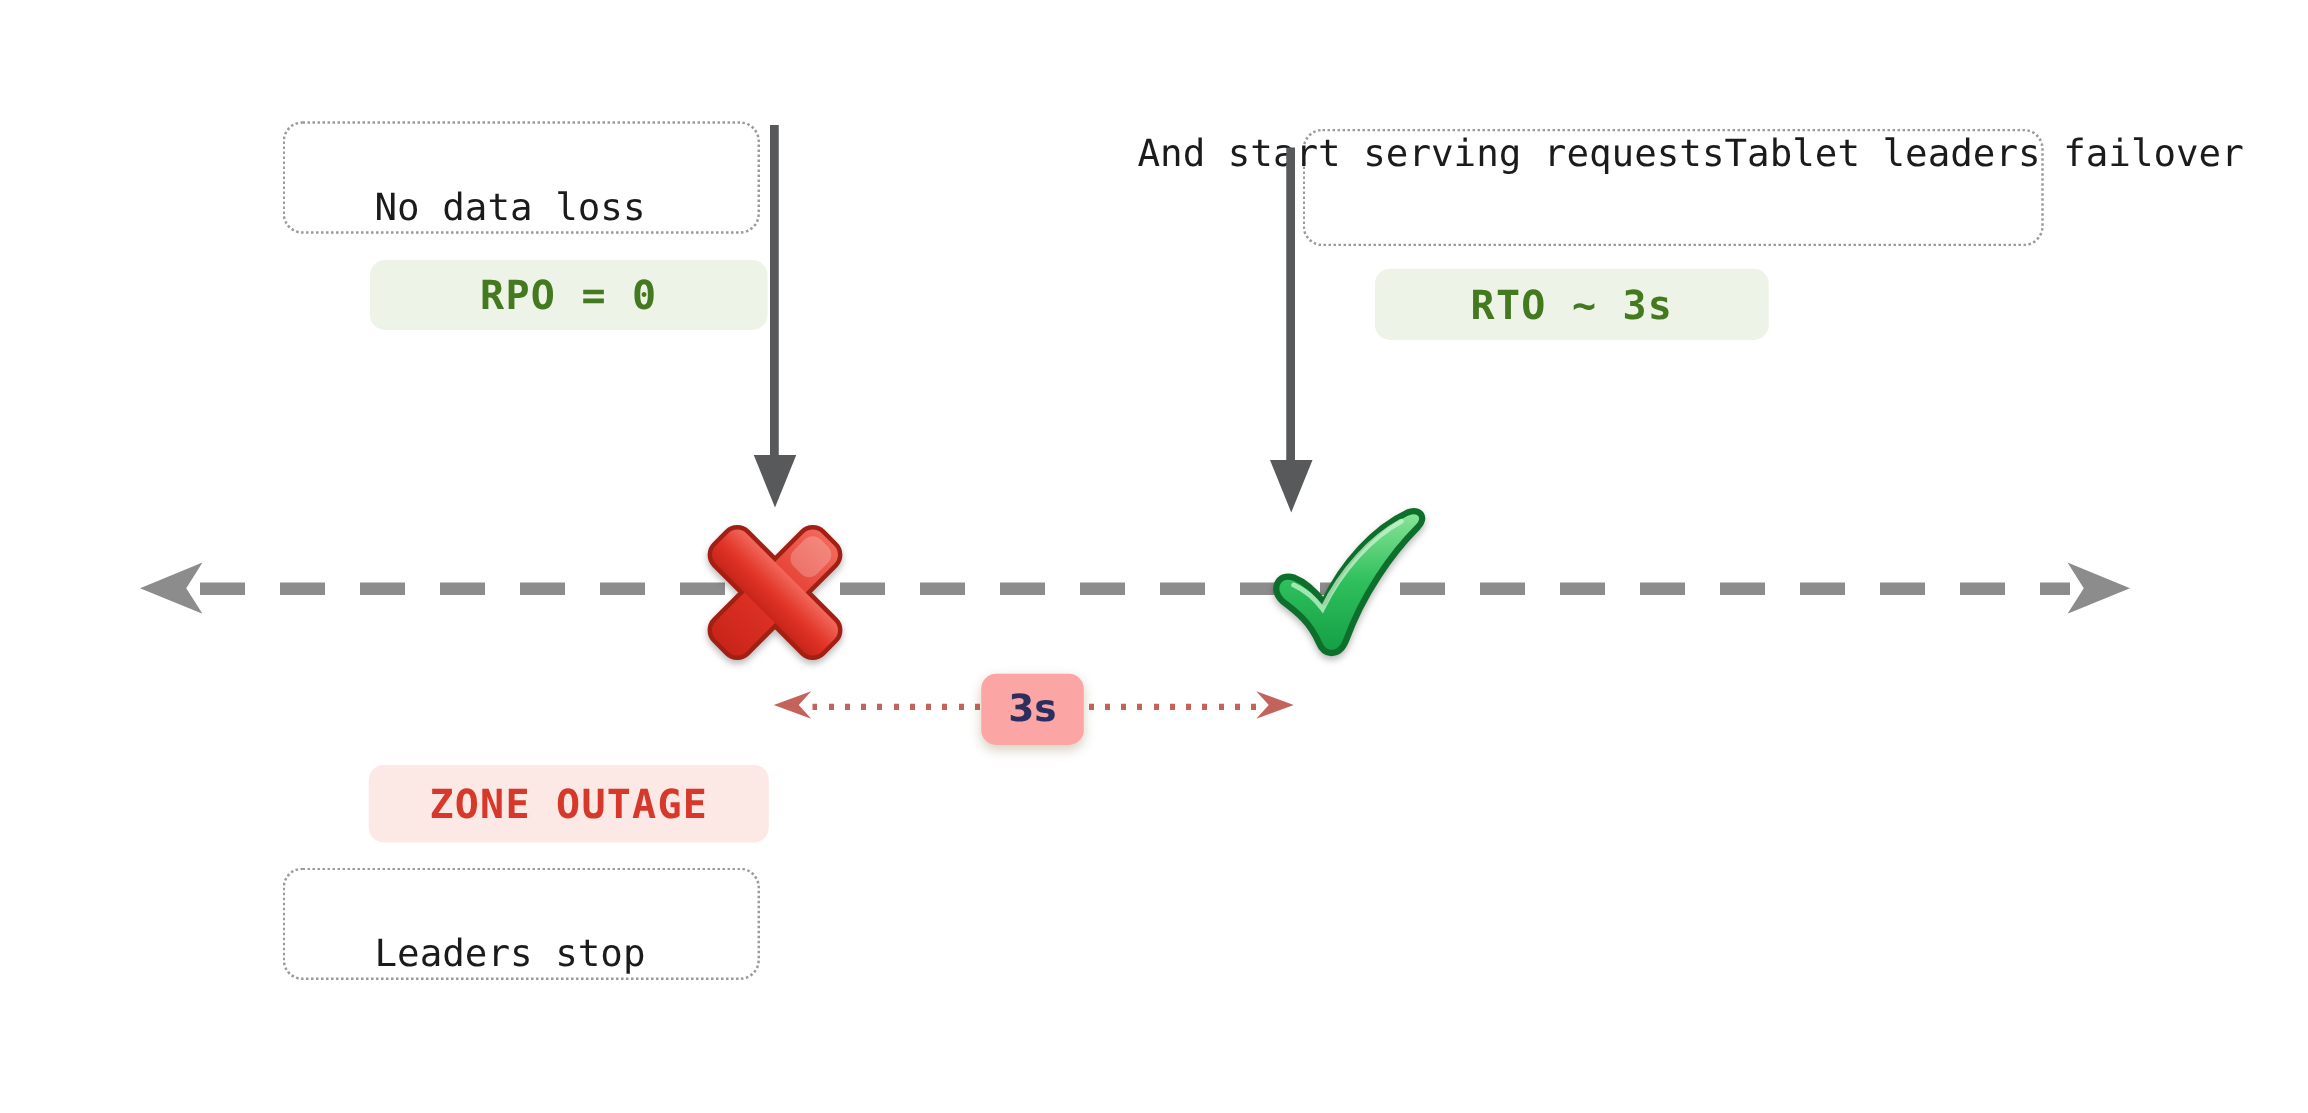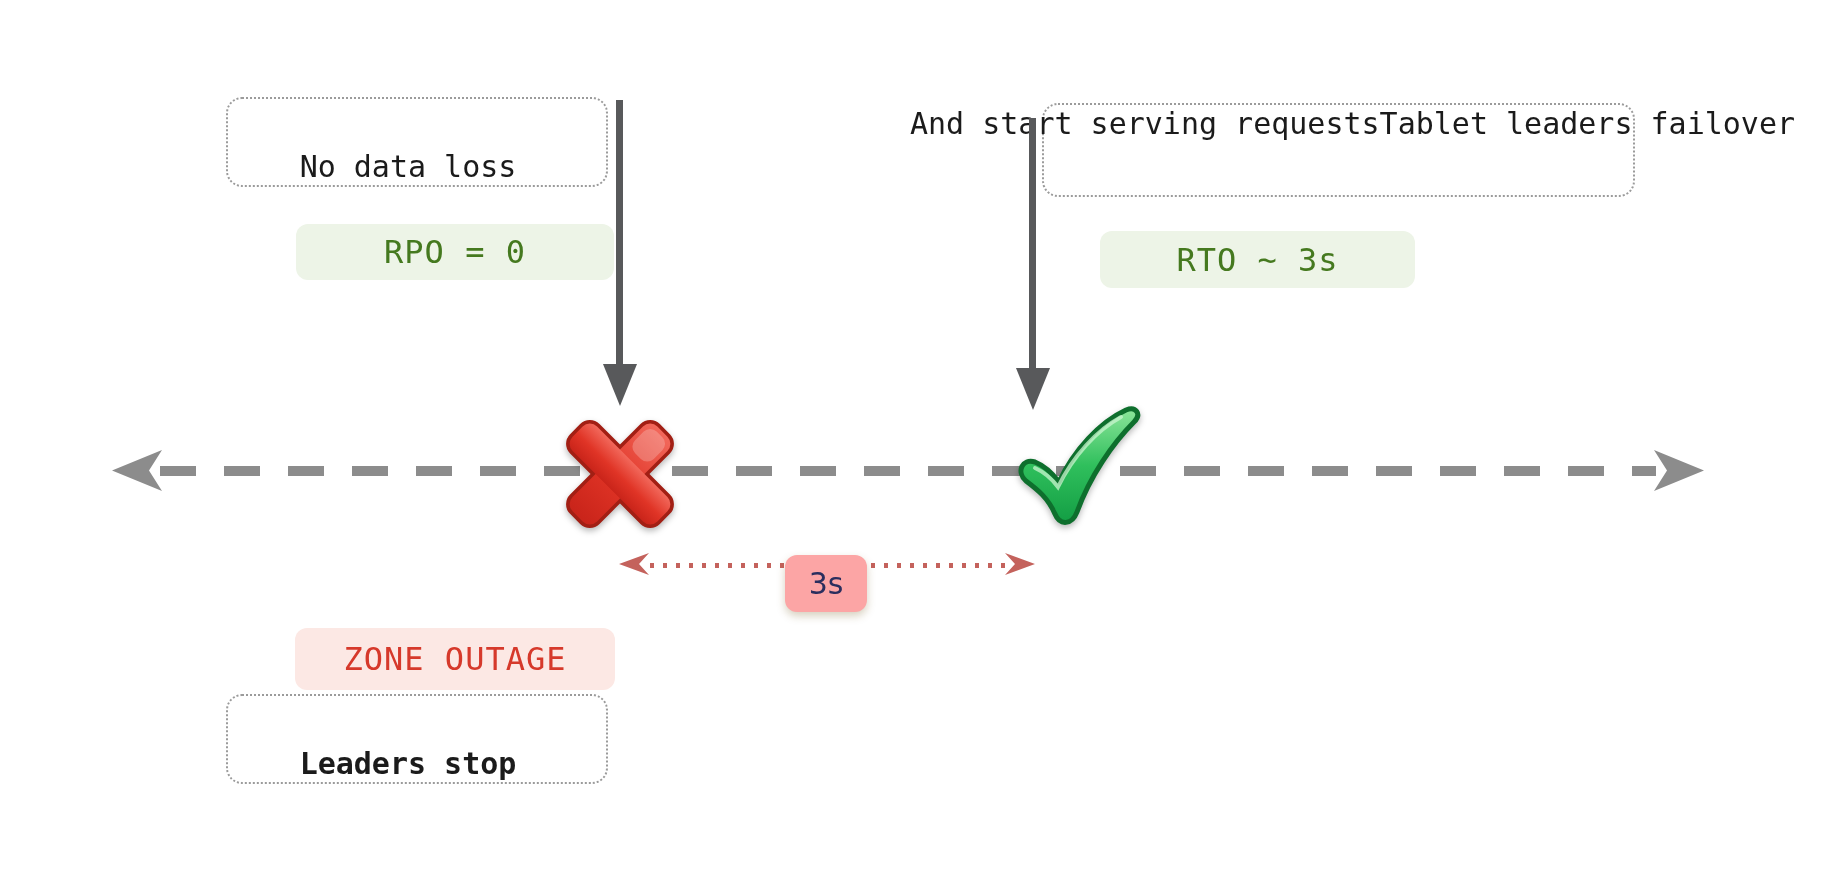--- a/index.html
+++ b/index.html
@@ -14,21 +14,21 @@
     display:flex;flex-direction:row;justify-content:center;
     font-size:30px;line-height:37px;font-weight:500;color:#1b1b1b;
     white-space:nowrap;
   }
   .note.align-right{align-items:flex-end;padding-right:18px;}
   .note.align-left{align-items:flex-start;padding-left:28px;}
   
   .pill{
     position:absolute;box-sizing:border-box;border-radius:12px;
     display:flex;align-items:center;justify-content:center;
-    font-weight:400;font-size:32px;letter-spacing:1px;margin-top:16px;
+    font-weight:700;font-size:32px;letter-spacing:1px;
   }
   .pill.green{background:#edf4e7;color:#45791f;}
   .pill.red{background:#fce8e4;color:#d6392b;}
   .pill.yellow{
     background:#fca5a5;color:#2b2e5e;z-index:3;
     font-family:"DejaVu Sans","Liberation Sans",sans-serif;font-size:30px;letter-spacing:0;
     box-shadow:0 4px 9px rgba(110,85,25,.28);
   }
   
   .varrow-shaft{position:absolute;width:7px;background:#58595b;}
@@ -123,17 +123,17 @@
     <polygon points="0,13 30,2 20,13 30,24" fill="#c4625c"></polygon>
   </svg>
   <svg class="span-head" style="left:1005px;" width="30" height="26" viewBox="0 0 30 26">
     <polygon points="30,13 0,2 10,13 0,24" fill="#c4625c"></polygon>
   </svg>
 
   <div class="pill yellow" style="left:785px;top:539px;width:82px;height:57px;">3s</div>
 
   <div class="pill red" style="left:295px;top:612px;width:320px;height:62px;">ZONE OUTAGE</div>
 
-  <div class="note align-right" style="left:226px;top:694px;width:382px;height:90px;font-weight:bold;">
+  <div class="note align-right" style="left:226px;top:694px;width:382px;height:90px;">
     <div>Leaders stop</div>
   </div>
 
 </div>
 
 </body></html>

